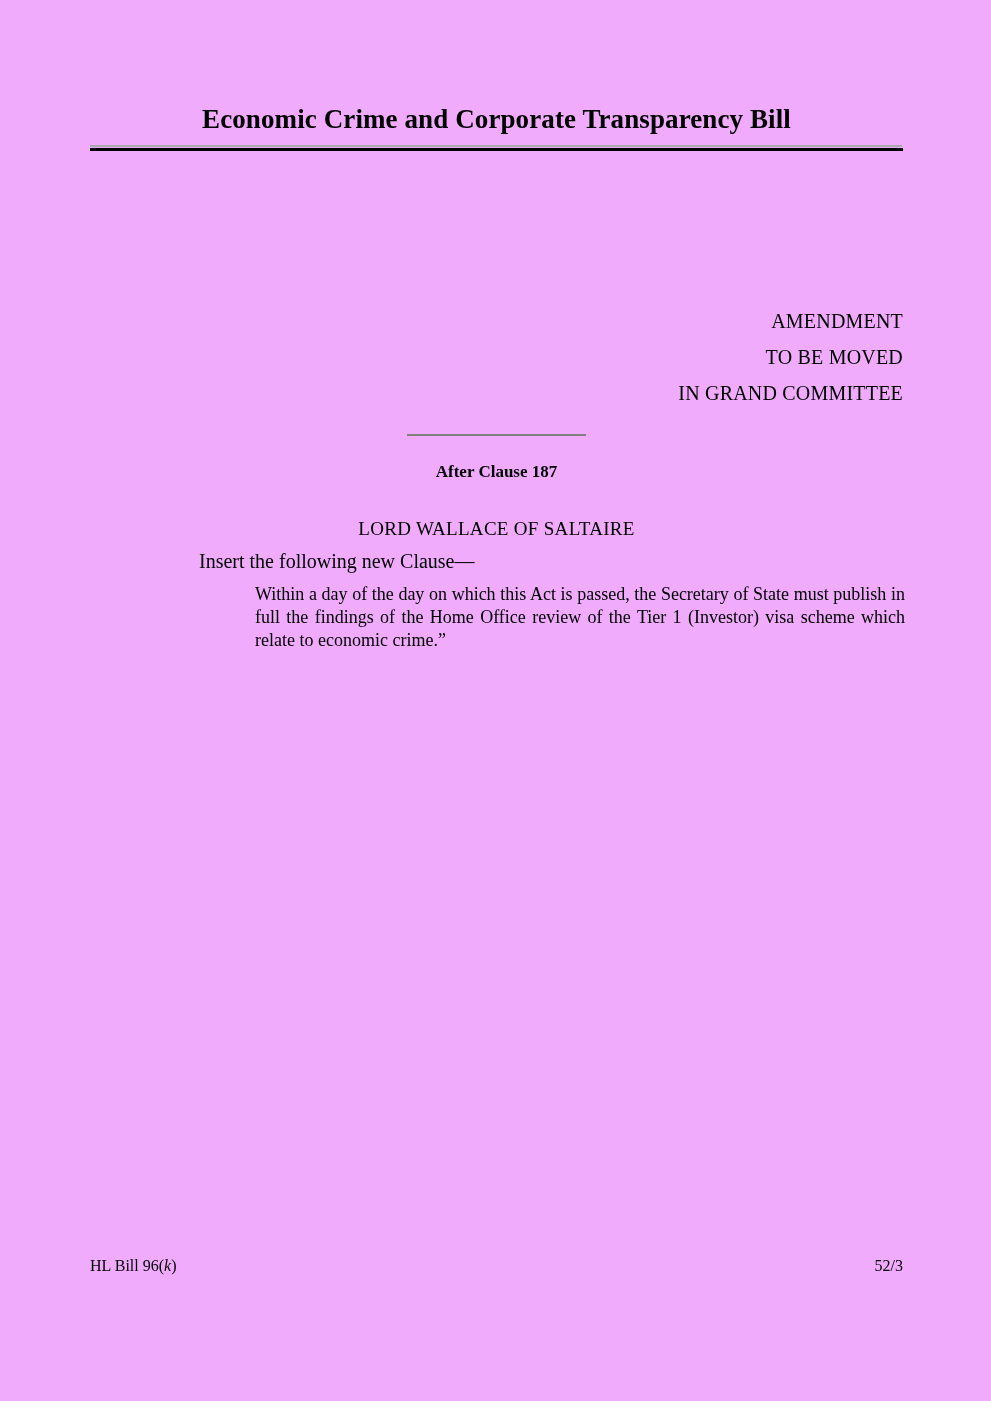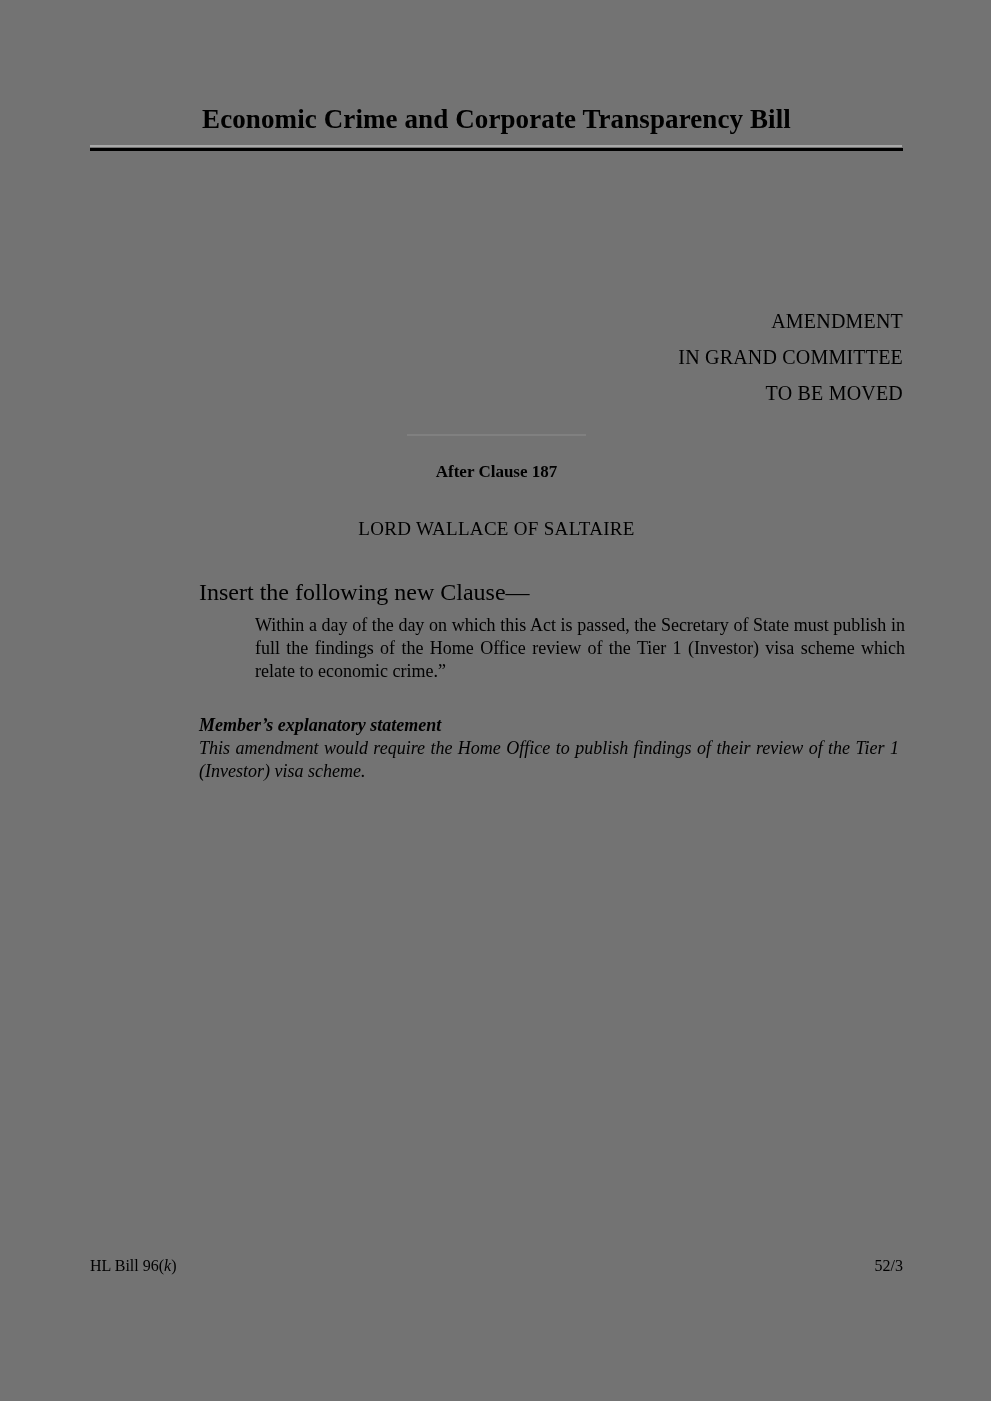--- a/index.html
+++ b/index.html
@@ -9,21 +9,21 @@
   }
   body {
     font-family: "Liberation Serif", "DejaVu Serif", serif;
     color: #000000;
   }
   .page {
     position: relative;
     width: 991px;
     height: 1401px;
     margin: 0 auto;
-    background: #737373;
+    background: #f0abfc;
     overflow: hidden;
   }
 
   
   .doc-header {
     position: absolute;
     left: 90px;
     top: 104px;
     width: 813px;
   }
@@ -95,23 +95,22 @@
   }
 
   
   .body-block {
     position: absolute;
     left: 199px;
     top: 548px;
     width: 706px;
   }
   .insert-line {
-    font-size: 24px;
+    font-size: 20px;
     line-height: 26px;
-    margin-top: 31px;
   }
   .new-clause-title {
     font-size: 18px;
     font-weight: bold;
     line-height: 26px;
     margin-top: 6px;
   }
   .clause-body {
     margin-top: 9px;
     margin-left: 56px;
@@ -165,39 +164,35 @@
   <div class="doc-header">
     <div class="doc-title">Economic Crime and Corporate Transparency Bill</div>
     <div class="header-rules">
       <div class="rule-thin"></div>
       <div class="rule-thick"></div>
     </div>
   </div>
 
   <div class="preamble">
     <div class="preamble-line">AMENDMENT</div>
+    <div class="preamble-line">TO BE MOVED</div>
     <div class="preamble-line">IN GRAND COMMITTEE</div>
-    <div class="preamble-line">TO BE MOVED</div>
     <div class="divider-wrap">
       <div class="short-divider"></div>
     </div>
   </div>
 
   <div class="clause-heading">After Clause 187</div>
 
   <div class="member-name">LORD WALLACE OF SALTAIRE</div>
 
   <div class="body-block">
     <div class="insert-line">Insert the following new Clause—</div>
     <div class="clause-body">Within a day of the day on which this Act is passed, the Secretary of State must publish in full the findings of the Home Office review of the Tier 1 (Investor) visa scheme which relate to economic crime.”</div>
 
-    <div class="explanatory">
-      <div class="explanatory-label">Member’s explanatory statement</div>
-      <div class="explanatory-text">This amendment would require the Home Office to publish findings of their review of the Tier 1 (Investor) visa scheme.</div>
-    </div>
   </div>
 
   <div class="footer">
     <div class="footer-left"><span>HL Bill 96(</span><span class="ital">k</span><span>)</span></div>
     <div class="footer-right">52/3</div>
   </div>
 
 </div>
 
 </body></html>

